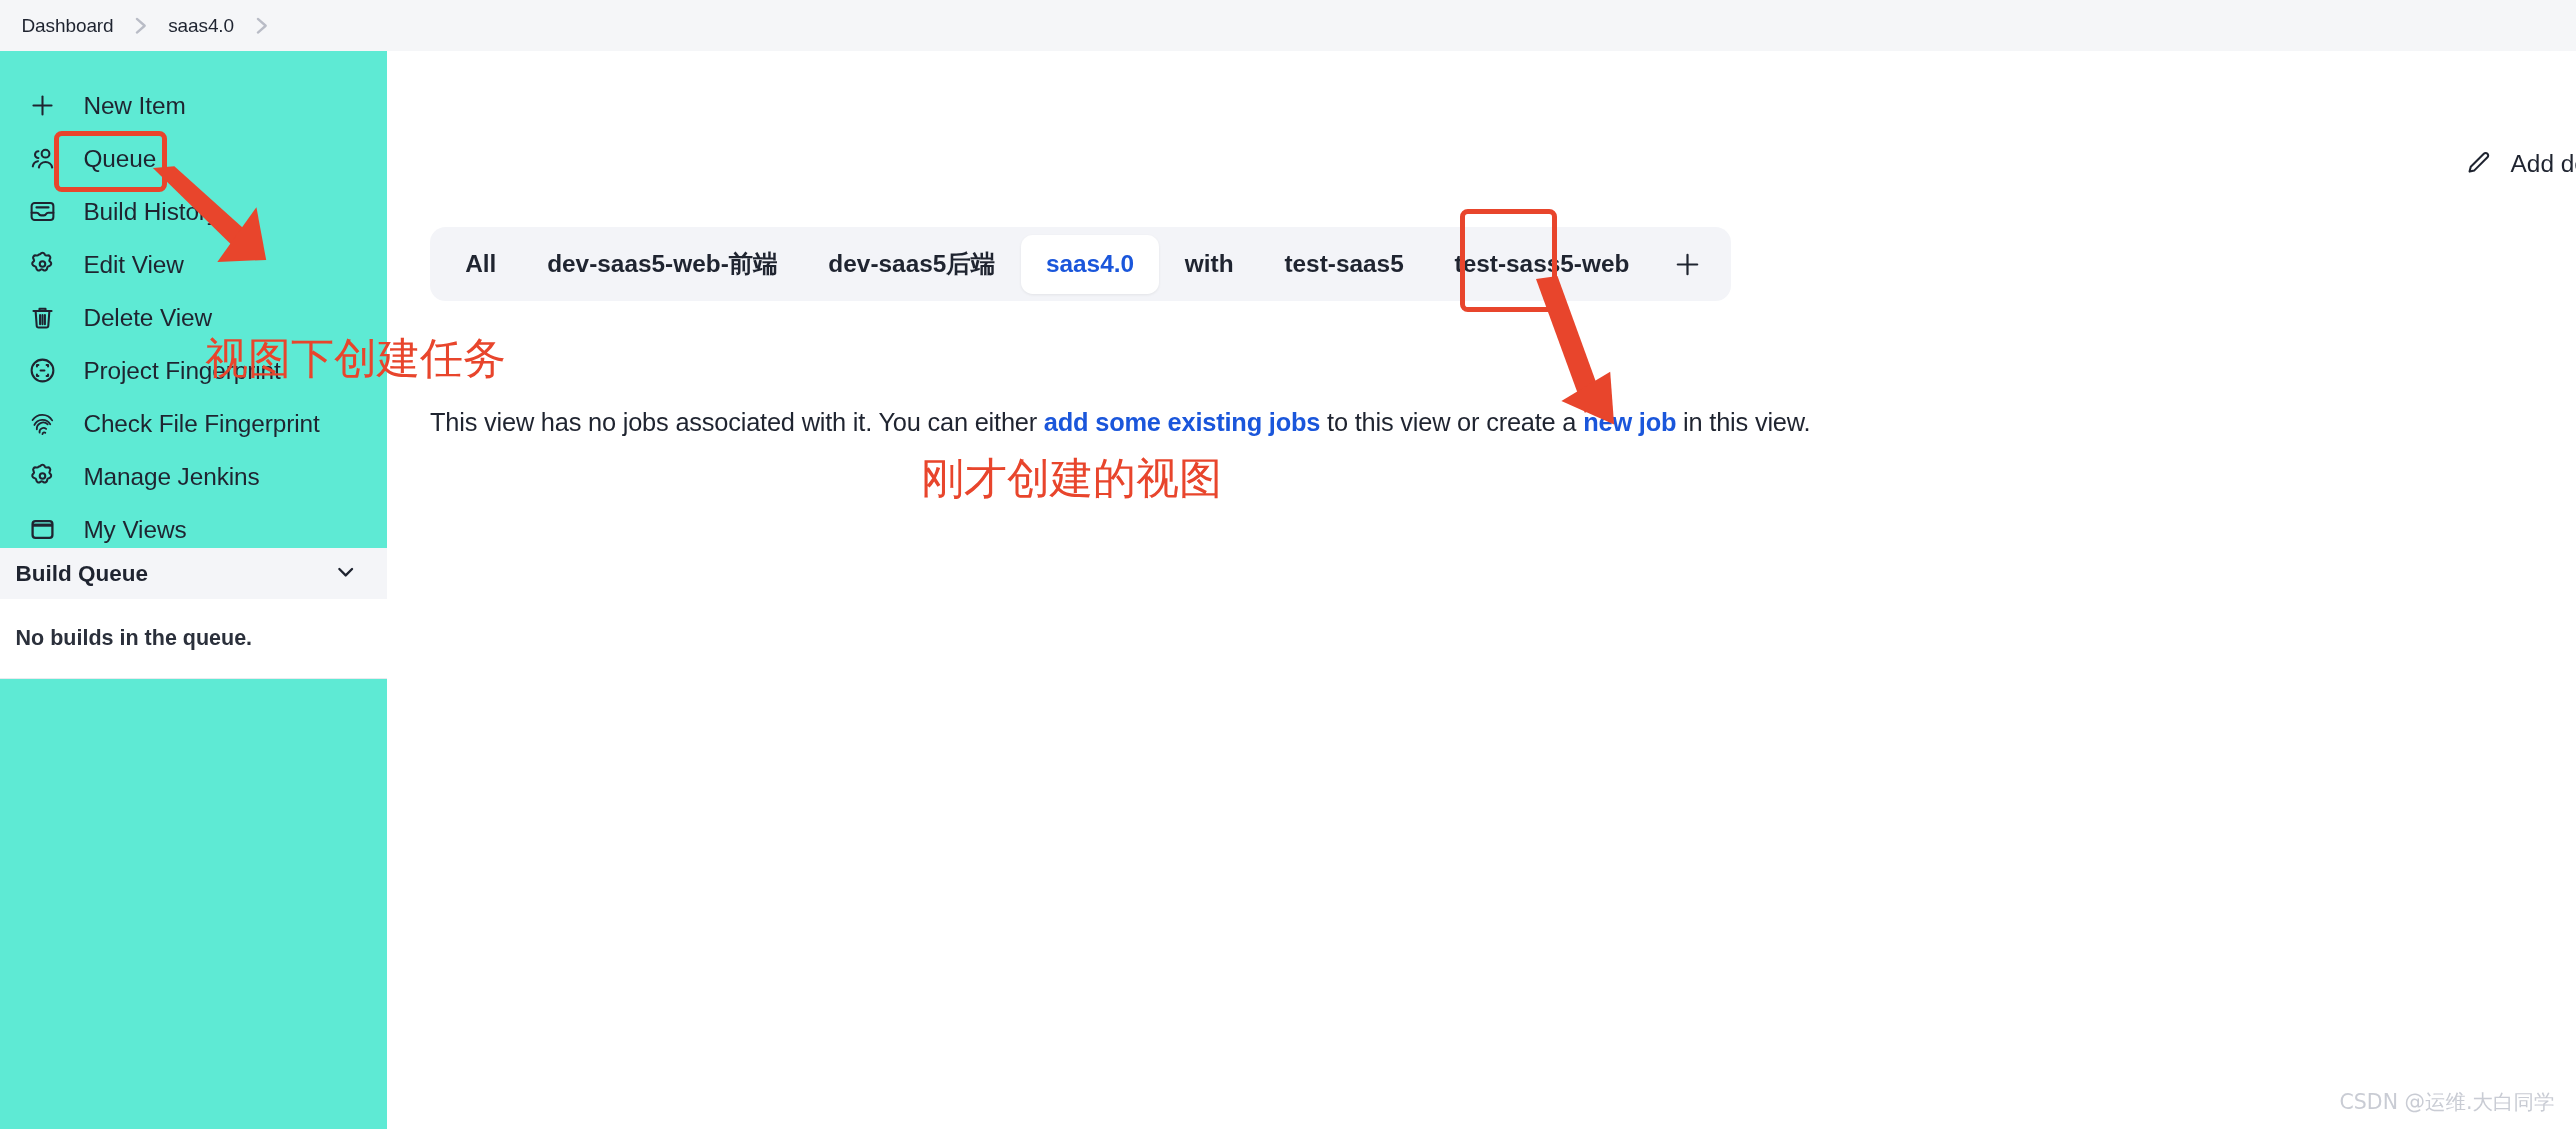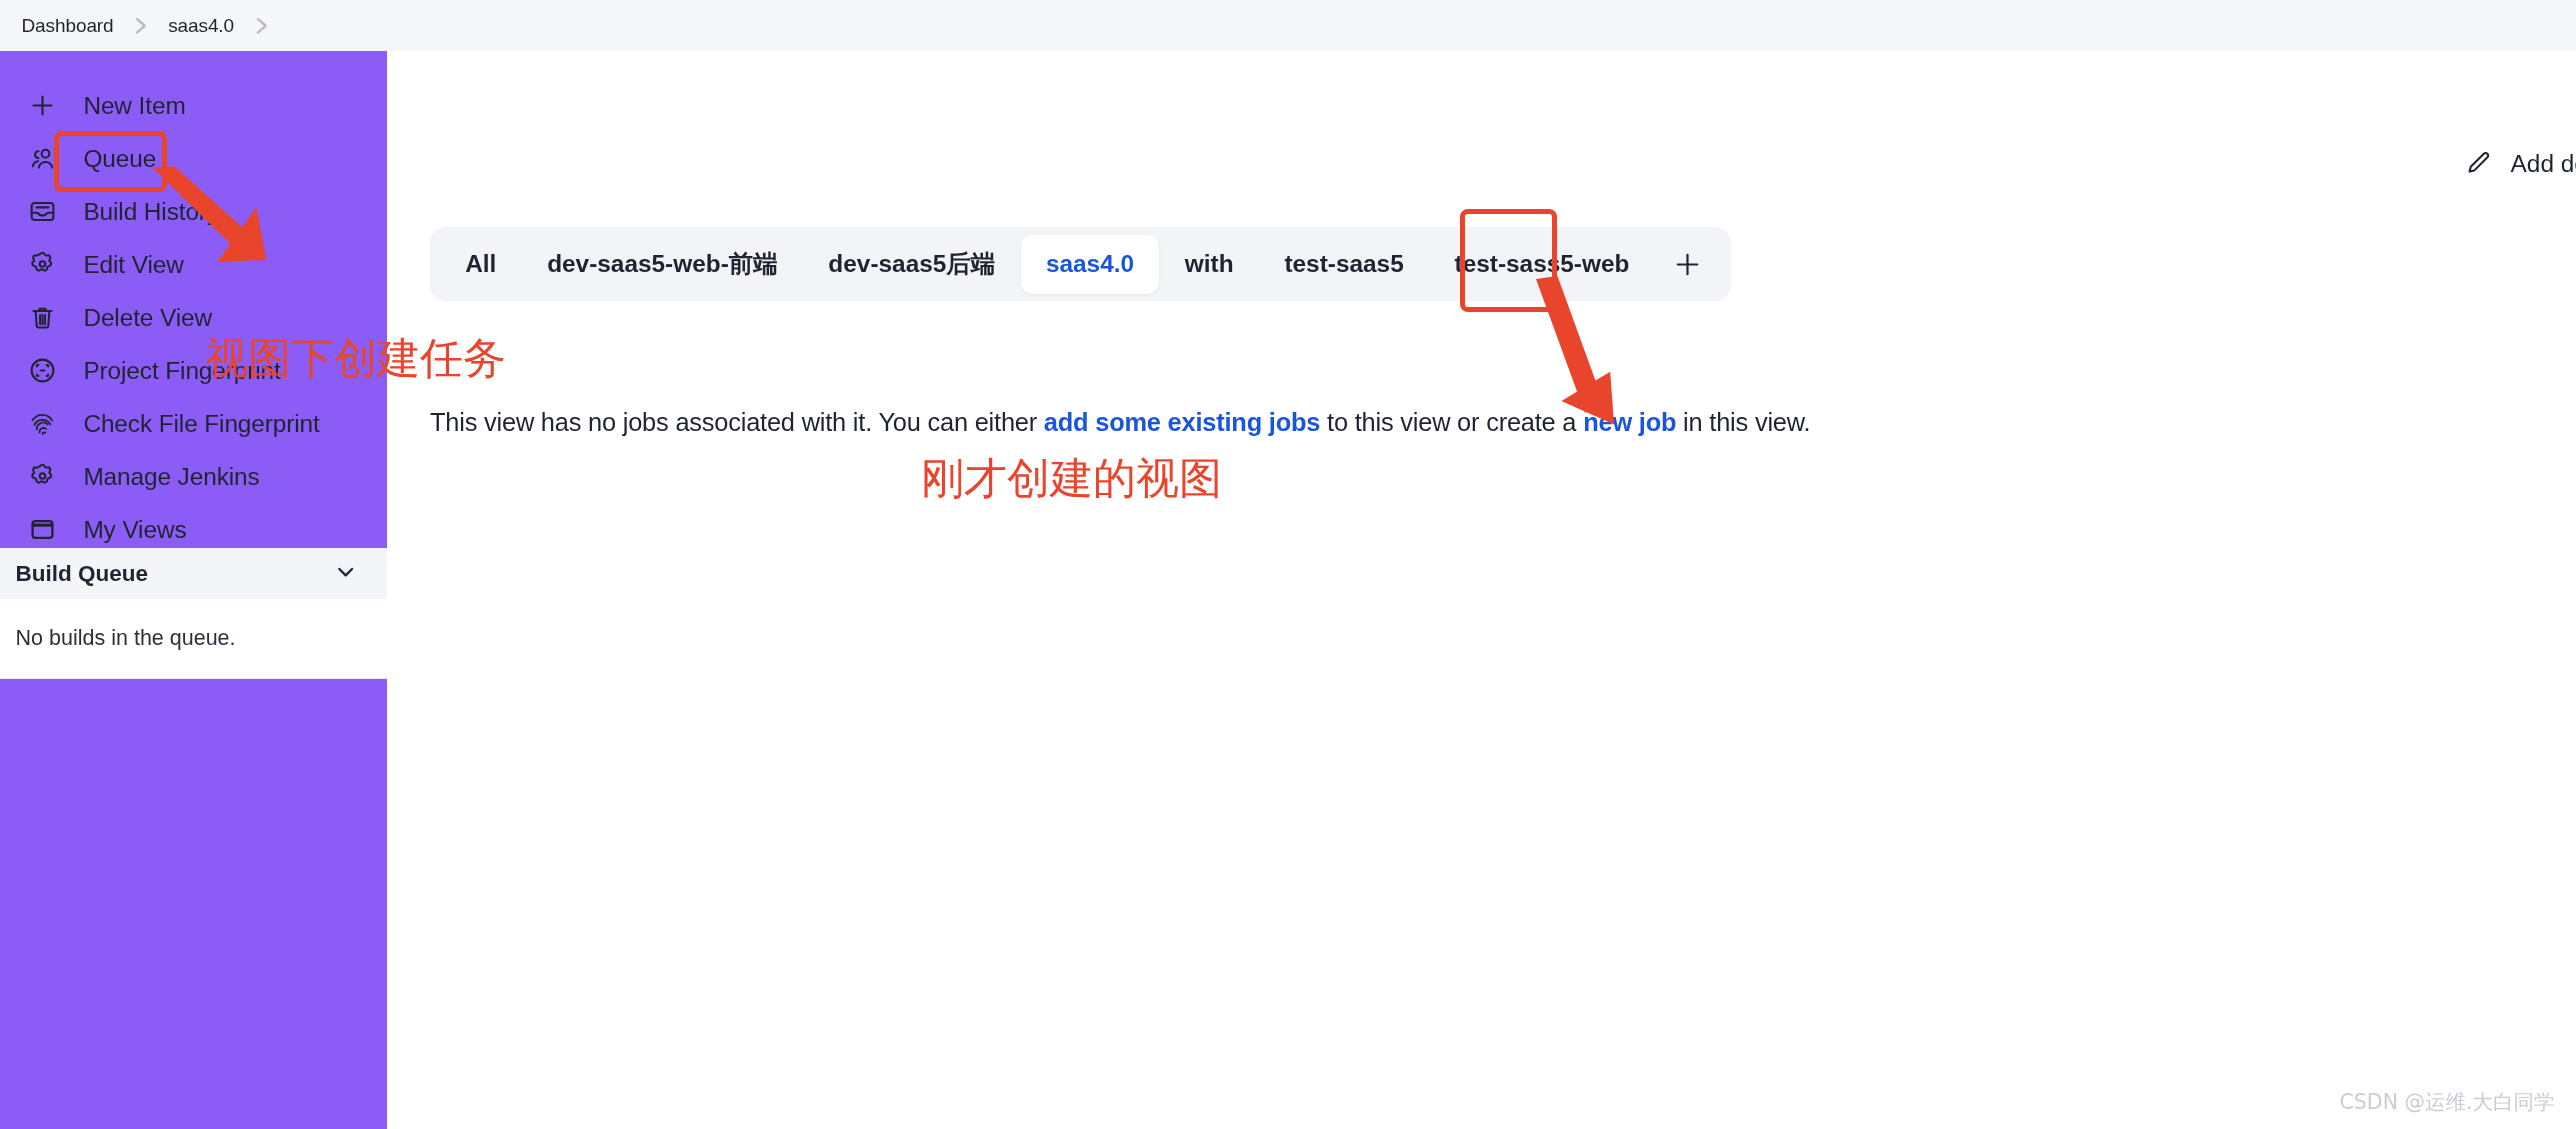--- a/index.html
+++ b/index.html
@@ -42,21 +42,21 @@
     display: inline-block;
   }
   .crumb-sep svg { display: block; }
 
   
   #sidebar {
     position: absolute;
     left: 0; top: 51px;
     width: 387px;
     height: 1079px;
-    background: #8b5cf6;
+    background: #5eead4;
   }
   .side-item {
     display: flex;
     align-items: center;
     height: 53px;
     padding-left: 27px;
     gap: 25.4px;
     cursor: pointer;
   }
   .side-icon {
@@ -99,20 +99,21 @@
     height: 80px;
     display: flex;
     align-items: center;
     padding-left: 15.6px;
     border-bottom: 1px solid #e9eaee;
     background: #fff;
   }
   #build-queue-empty {
     font-size: 21.5px;
     color: #2b303b;
+    font-weight: bold;
   }
 
   
   #main {
     position: absolute;
     left: 393px; top: 51px;
     width: 2189px;
     height: 1079px;
     background: #ffffff;
   }

